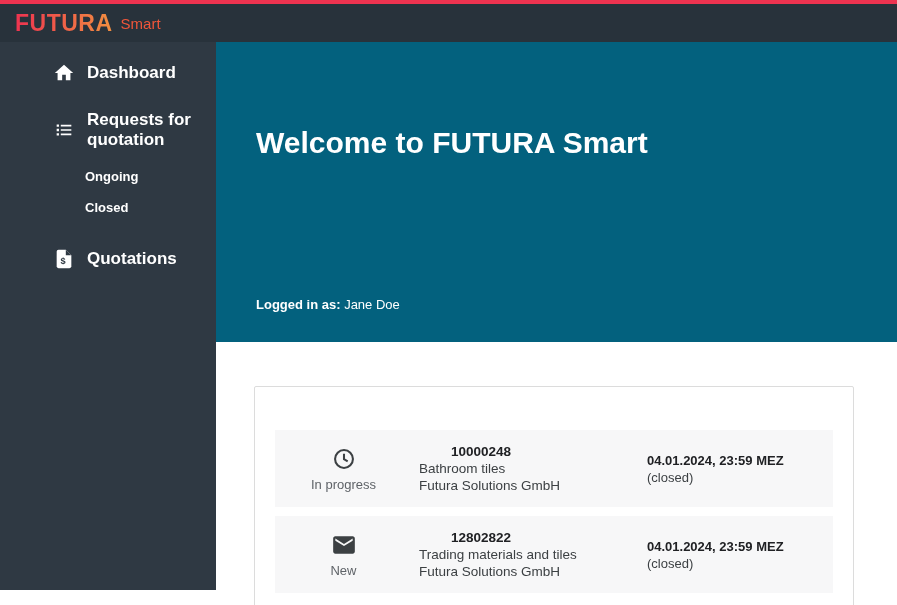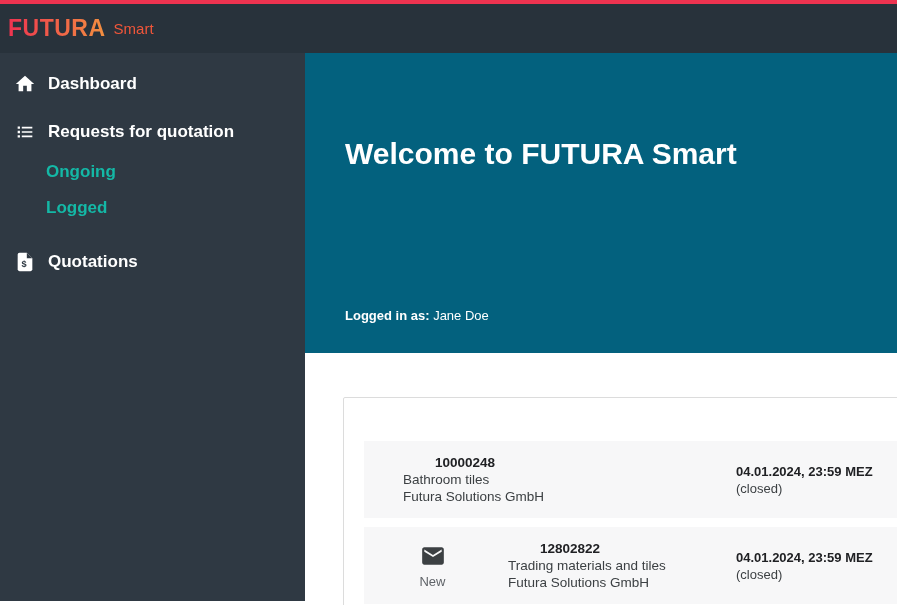--- a/index.html
+++ b/index.html
@@ -1,33 +1,33 @@
 <!DOCTYPE html>
 <html><head>
 <meta charset="utf-8">
 <style>
   * { margin:0; padding:0; box-sizing:border-box; }
   html,body { width:897px; height:605px; overflow:hidden; background:#fff;
               font-family:"Liberation Sans", sans-serif; }
   .accent-bar { height:4px; background:#ee3350; }
-  .app-header { height:49px; background:#28323b; display:flex; align-items:center; padding-left:8px; }
+  .app-header { height:38px; background:#28323b; display:flex; align-items:center; padding-left:15px; }
   .brand { font-size:23px; font-weight:700; letter-spacing:.5px;
            background:linear-gradient(90deg,#ee3350 0%,#f29040 100%);
            -webkit-background-clip:text; background-clip:text; color:transparent; }
   .brand-suffix { font-size:15px; color:#f0563a; margin-left:8px; font-weight:500; }
 
   .layout { display:flex; height:548px; }
 
   
-  .sidebar { width:305px; background:#2f3943; flex-shrink:0; padding-top:9px; }
+  .sidebar { width:216px; background:#2f3943; flex-shrink:0; padding-top:9px;padding-left:39px; }
   .nav-item { display:flex; align-items:center; gap:12px; padding:11px 14px; color:#fff;
               font-size:17px; font-weight:700; cursor:pointer; }
   .nav-item .ico { width:22px; height:22px; display:flex; align-items:center; justify-content:center; }
   .nav-group { margin-top:4px; }
-  .sub-item { padding:8px 14px 8px 46px; color:#14b8a6; font-size:17px; font-weight:700; cursor:pointer; }
+  .sub-item { padding:8px 14px 8px 46px; color:#ffffff; font-size:13px; font-weight:700; cursor:pointer; }
   .nav-item.quotations { margin-top:14px; }
 
   
   .main { flex:1; background:#fff; }
   .banner { height:300px; background:#03617e; position:relative; color:#fff; }
   .banner h1 { position:absolute; left:40px; top:84px; font-size:30px; font-weight:700; }
   .logged-in { position:absolute; left:40px; bottom:30px; font-size:13px; }
   .logged-in .lbl { font-weight:700; }
 
   .card { margin:44px 6px 0 38px; width:600px; background:#fff; border:1px solid #dcdcdc;
@@ -70,21 +70,21 @@
     <div class="nav-group">
       <div class="nav-item">
         <span class="ico">
           <svg width="22" height="22" viewBox="0 0 24 24">
             <path fill="#ffffff" d="M4 6h2.5v2.5H4zM4 10.75h2.5v2.5H4zM4 15.5h2.5V18H4zM8.5 6.4H20v1.8H8.5zM8.5 11.1H20v1.8H8.5zM8.5 15.8H20v1.8H8.5z"></path>
           </svg>
         </span>
         <span>Requests for quotation</span>
       </div>
       <div class="sub-item">Ongoing</div>
-      <div class="sub-item">Logged</div>
+      <div class="sub-item">Closed</div>
     </div>
 
     <div class="nav-item quotations">
       <span class="ico">
         <svg width="22" height="22" viewBox="0 0 24 24">
           <path fill="#ffffff" d="M14 2H6a2 2 0 0 0-2 2v16a2 2 0 0 0 2 2h12a2 2 0 0 0 2-2V8z"></path>
           <path fill="#2f3943" d="M14 2v6h6z"></path>
           <text x="11" y="17" font-family="Liberation Sans, sans-serif" font-size="10" font-weight="bold" fill="#2f3943" text-anchor="middle">$</text>
         </svg>
       </span>
@@ -98,20 +98,29 @@
       <div class="logged-in">
         <span class="lbl">Logged in as:</span>
         <span>Jane Doe</span>
       </div>
     </section>
 
     <section class="card">
       <div class="rows">
 
         <div class="req-row">
+          <div class="status-col">
+            <span class="ico">
+              <svg width="26" height="26" viewBox="0 0 24 24">
+                <circle cx="12" cy="12" r="8.25" fill="none" stroke="#3c4043" stroke-width="1.9"></circle>
+                <path d="M12 7.2v5l3.4 2" fill="none" stroke="#3c4043" stroke-width="1.9" stroke-linecap="butt"></path>
+              </svg>
+            </span>
+            <span>In progress</span>
+          </div>
           <div class="details-col">
             <div class="req-id">10000248</div>
             <div>Bathroom tiles</div>
             <div>Futura Solutions GmbH</div>
           </div>
           <div class="date-col">
             <div class="deadline">04.01.2024, 23:59 MEZ</div>
             <div>(closed)</div>
           </div>
         </div>

